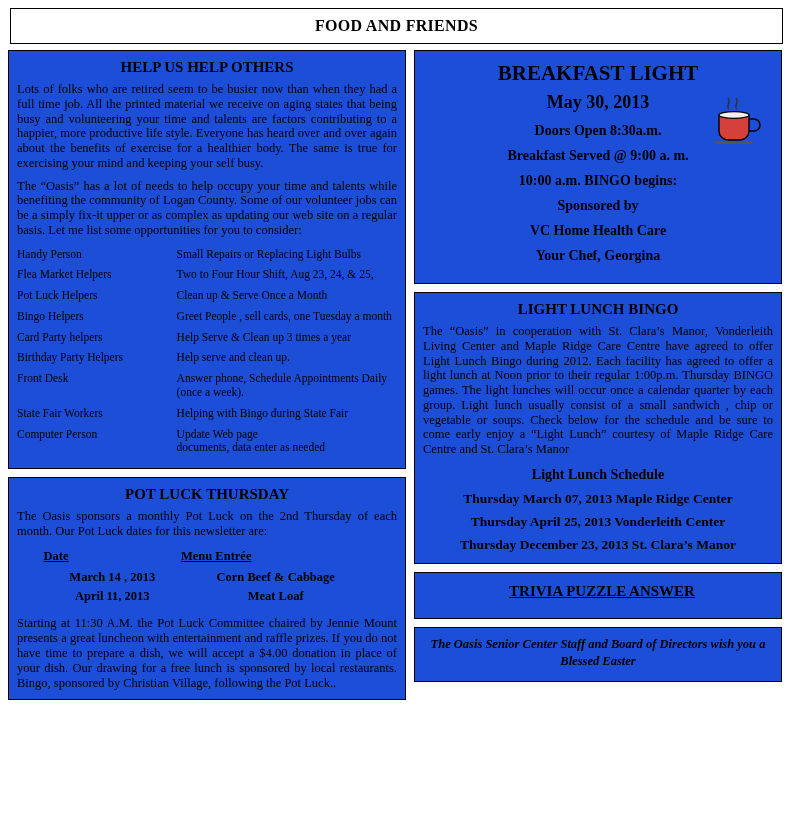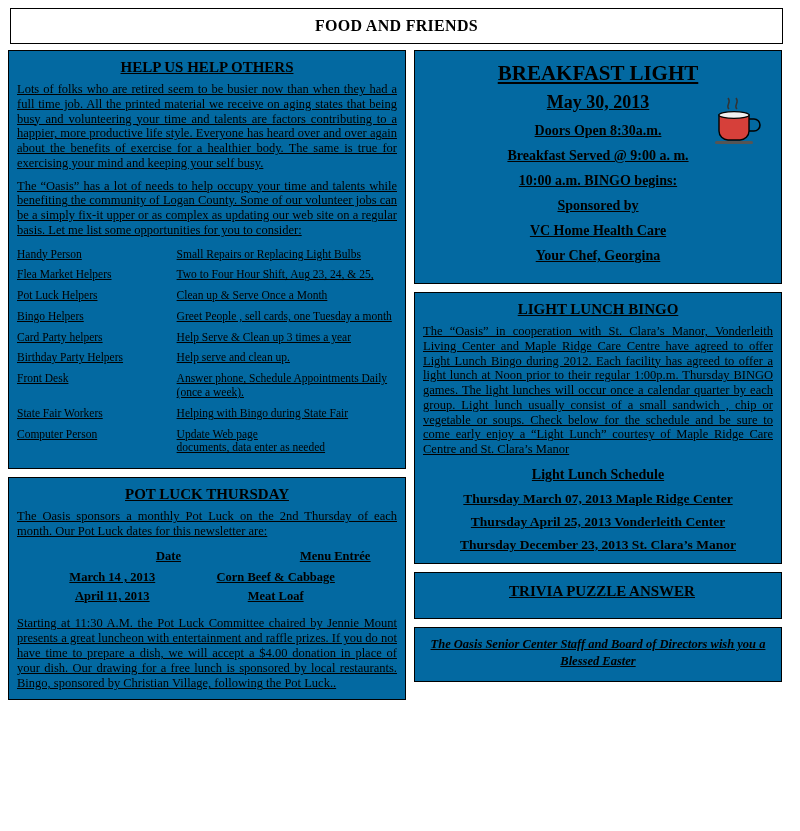--- a/index.html
+++ b/index.html
@@ -45,22 +45,21 @@
     width: 398px;
   }
   .col-right {
     width: 368px;
   }
   .box {
     border: 1px solid #000;
     box-sizing: border-box;
     margin-bottom: 8px;
     padding: 6px 8px 8px 8px;
-    background: #0369a1;
-    text-decoration: underline;
+    background: #1d4ed8;
   }
   .box-title {
     text-align: center;
     font-weight: bold;
     font-size: 15px;
     margin: 2px 0 6px 0;
   }
   .box-title.underline {
     text-decoration: underline;
   }
@@ -96,21 +95,21 @@
   table.potluck {
     width: 86%;
     margin: 0 auto 8px auto;
     border-collapse: collapse;
     font-size: 12.5px;
   }
   table.potluck th {
     font-weight: bold;
     text-decoration: underline;
     padding: 2px 0 4px 0;
-    text-align: right;
+    text-align: left;
   }
   table.potluck td {
     font-weight: bold;
     text-align: center;
     padding: 2px 0;
   }
   .potluck-outro {
     font-size: 12.5px;
     line-height: 1.2;
     text-align: justify;

